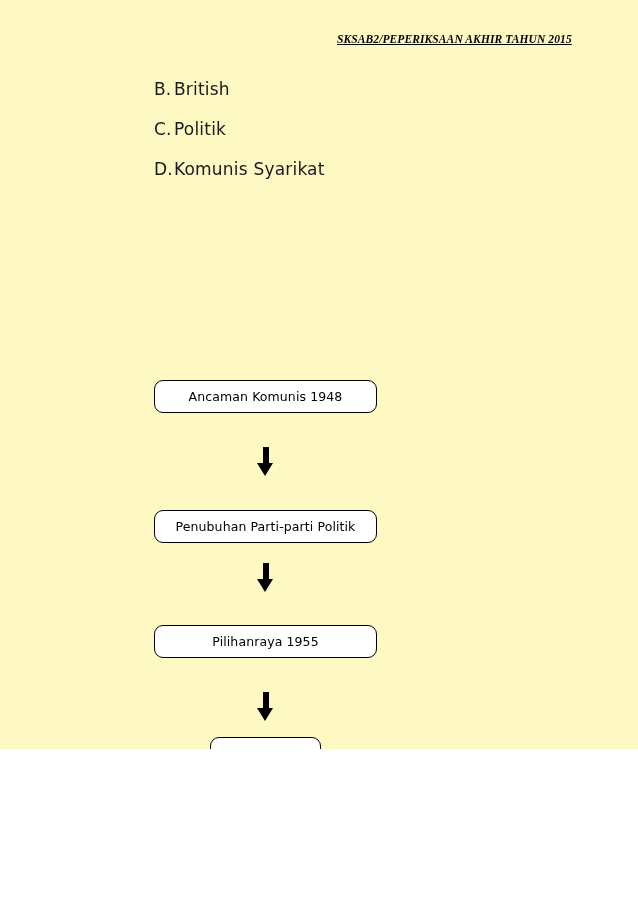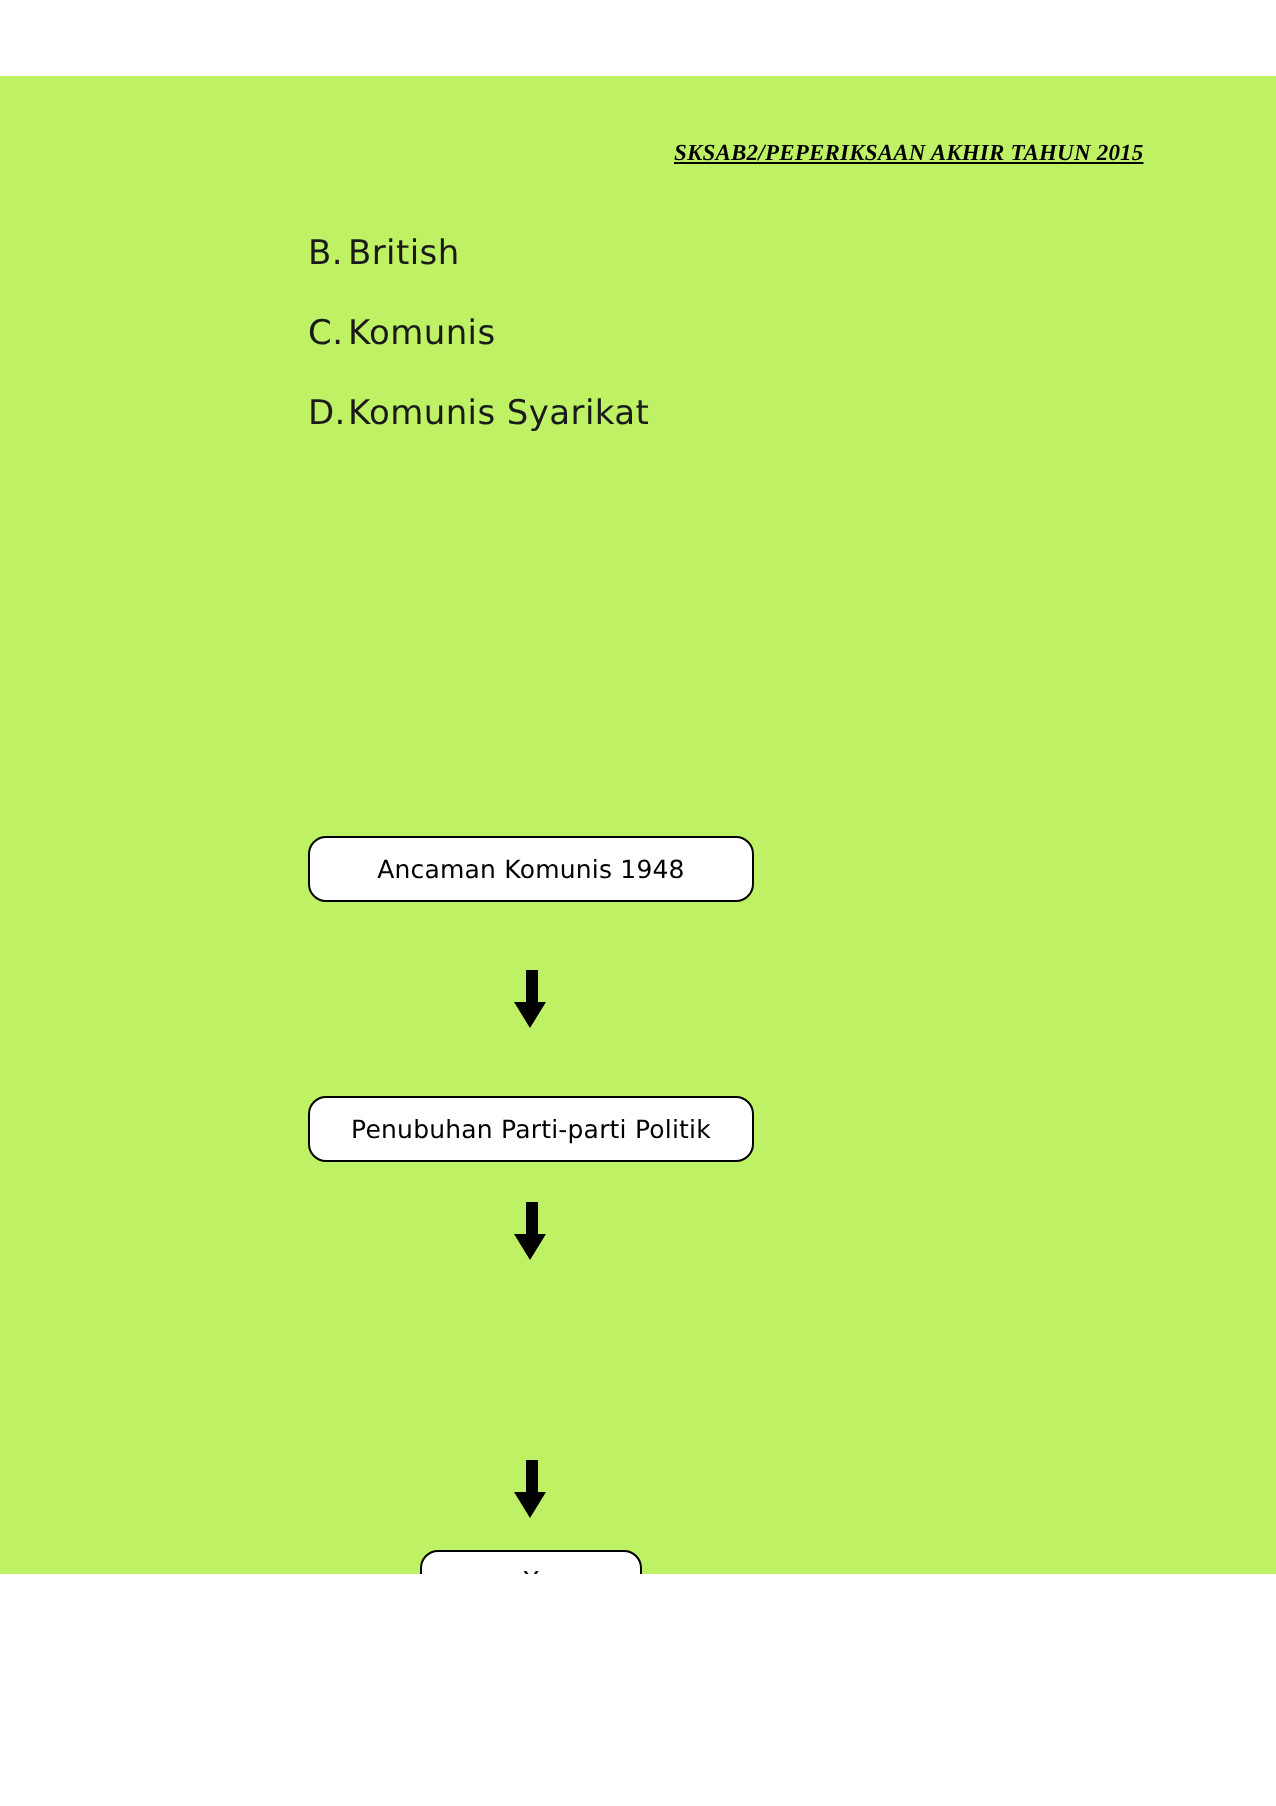--- a/index.html
+++ b/index.html
@@ -7,23 +7,22 @@
     padding: 0;
     background: #ffffff;
   }
   body {
     font-family: "DejaVu Sans", sans-serif;
   }
   #page {
     position: relative;
     width: 638px;
     height: 749px;
-    background: #bef264;
+    background: #fef9c3;
     overflow: hidden;
-    margin-top: 38px;
   }
 
   
   .exam-header {
     position: absolute;
     left: 337px;
     top: 33px;
     width: 226px;
     text-align: center;
     font-family: "Liberation Serif", "DejaVu Serif", serif;
@@ -135,21 +134,21 @@
 
 <div id="page">
 
   <div class="exam-header">SKSAB2/PEPERIKSAAN AKHIR TAHUN 2015</div>
 
   <div class="option option-b">
     <span class="opt-letter">B.</span><span>British</span>
   </div>
 
   <div class="option option-c">
-    <span class="opt-letter">C.</span><span>Komunis</span>
+    <span class="opt-letter">C.</span><span>Politik</span>
   </div>
 
   <div class="option option-d">
     <span class="opt-letter">D.</span><span>Komunis Syarikat</span>
   </div>
 
   <div class="flow-box flow-box-wide box-1">
     <span class="box-text">Ancaman Komunis 1948</span>
   </div>
 
@@ -160,20 +159,23 @@
 
   <div class="flow-box flow-box-wide box-2">
     <span class="box-text">Penubuhan Parti-parti Politik</span>
   </div>
 
   <div class="flow-arrow arrow-2">
     <span class="shaft"></span>
     <span class="head"></span>
   </div>
 
+  <div class="flow-box flow-box-wide box-3">
+    <span class="box-text">Pilihanraya 1955</span>
+  </div>
 
   <div class="flow-arrow arrow-3">
     <span class="shaft"></span>
     <span class="head"></span>
   </div>
 
   <div class="flow-box flow-box-narrow box-4">
     <span class="box-text">X</span>
   </div>
 

